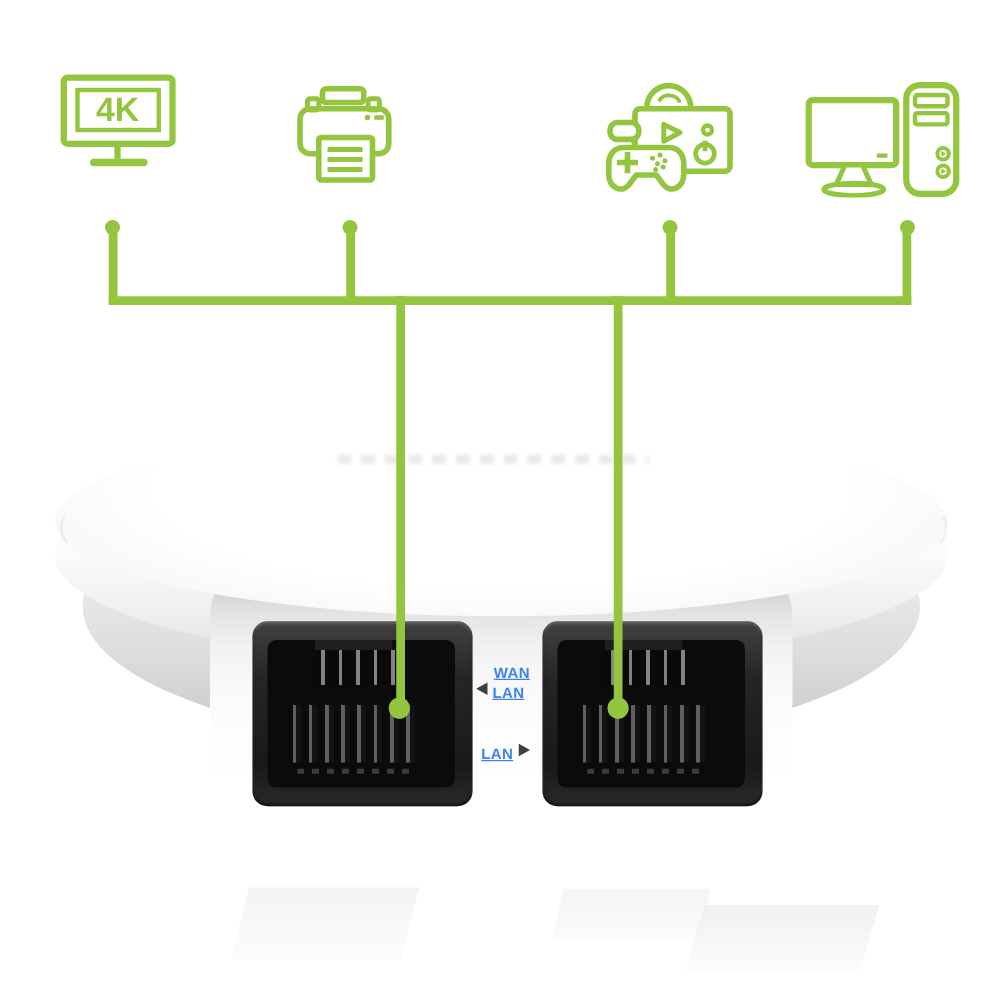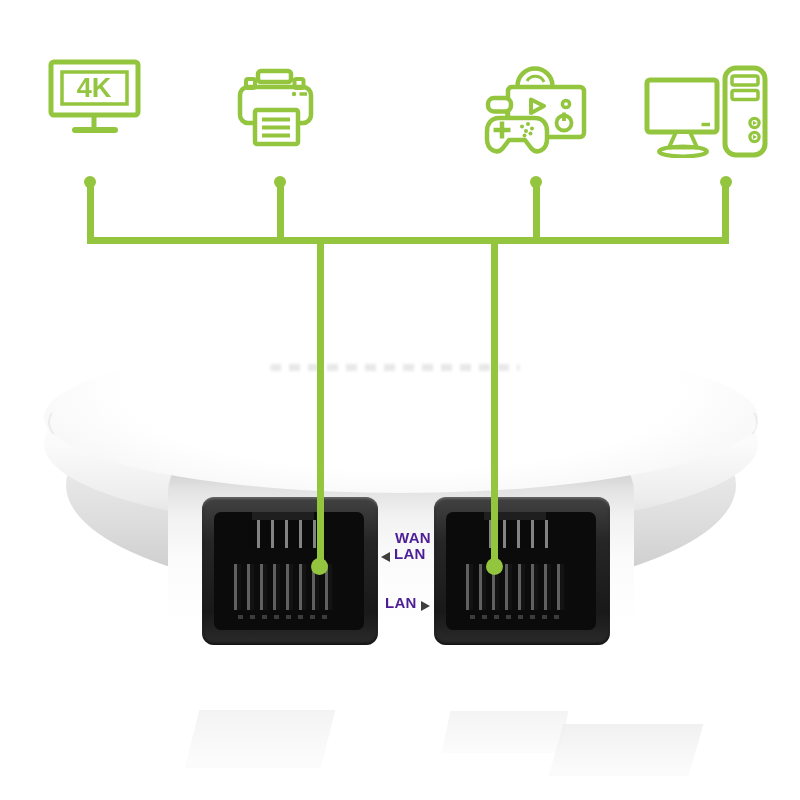--- a/index.html
+++ b/index.html
@@ -39,27 +39,27 @@
     background:#0b0b0b;border-radius:7px;overflow:hidden;}
   .port-tab{position:absolute;left:38px;top:0;width:62px;height:12px;background:#1f1f1f;
     border-radius:0 0 4px 4px;}
   .pins-top{position:absolute;left:34px;top:8px;width:70px;height:28px;border-radius:2px;
     background:repeating-linear-gradient(90deg,#0a0a0a 0 9px,#838383 9px 12px,#0a0a0a 12px 14px);}
   .pins-bottom{position:absolute;left:20px;top:52px;width:100px;height:46px;
     background:repeating-linear-gradient(90deg,#606060 0 3px,#131313 3px 7px,#0c0c0c 7px 13px);}
   .pins-specks{position:absolute;left:24px;top:103px;width:92px;height:4px;
     background:repeating-linear-gradient(90deg,#3c3c3c 0 5px,rgba(0,0,0,0) 5px 12px);}
   
-  .port-label{position:absolute;z-index:8;color:#4c1d95;font-weight:700;font-size:15px;
-    line-height:16px;letter-spacing:0.3px;}
+  .port-label{position:absolute;z-index:8;color:#3b82f6;font-weight:700;font-size:12px;
+    line-height:16px;letter-spacing:0.3px;text-decoration:underline;}
   .tri-left{width:0;height:0;border-top:5px solid transparent;border-bottom:5px solid transparent;
     border-right:9px solid #3E3E3E;display:inline-block;}
   .tri-right{width:0;height:0;border-top:5px solid transparent;border-bottom:5px solid transparent;
     border-left:9px solid #3E3E3E;display:inline-block;}
-  .row{display:flex;align-items:flex-end;gap:4px;}
+  .row{display:flex;align-items:flex-start;gap:4px;}
 </style>
 </head>
 <body>
 
 <div class="refl" style="left:192px;top:710px;width:136px;height:58px;transform:skewX(-14deg);opacity:.75;
             background:linear-gradient(180deg,#efefef,#fafafa 85%);"></div>
 <div class="refl" style="left:446px;top:711px;width:118px;height:42px;transform:skewX(-12deg);opacity:.8;
             background:linear-gradient(180deg,#f1f1f1,#fbfbfb);"></div>
 <div class="refl" style="left:556px;top:724px;width:140px;height:52px;transform:skewX(-16deg);opacity:.8;
             background:linear-gradient(180deg,#ededed,#fafafa 90%);"></div>

